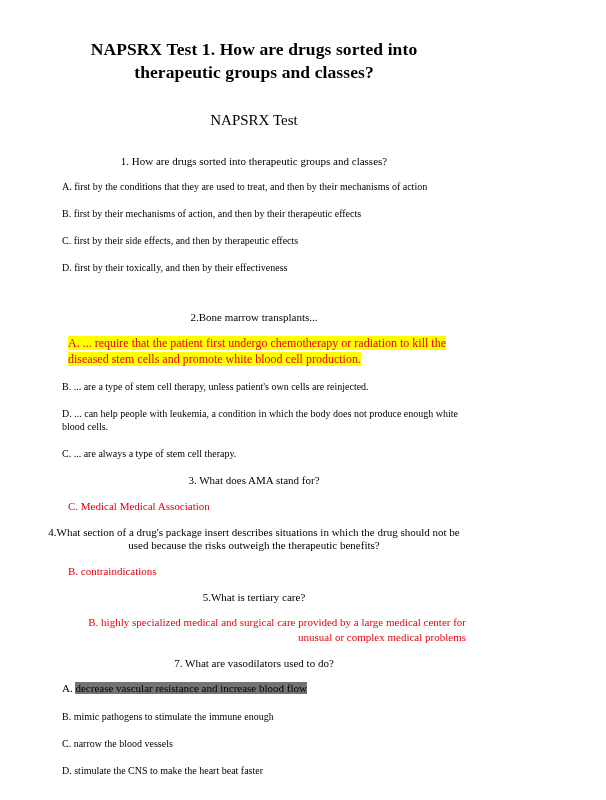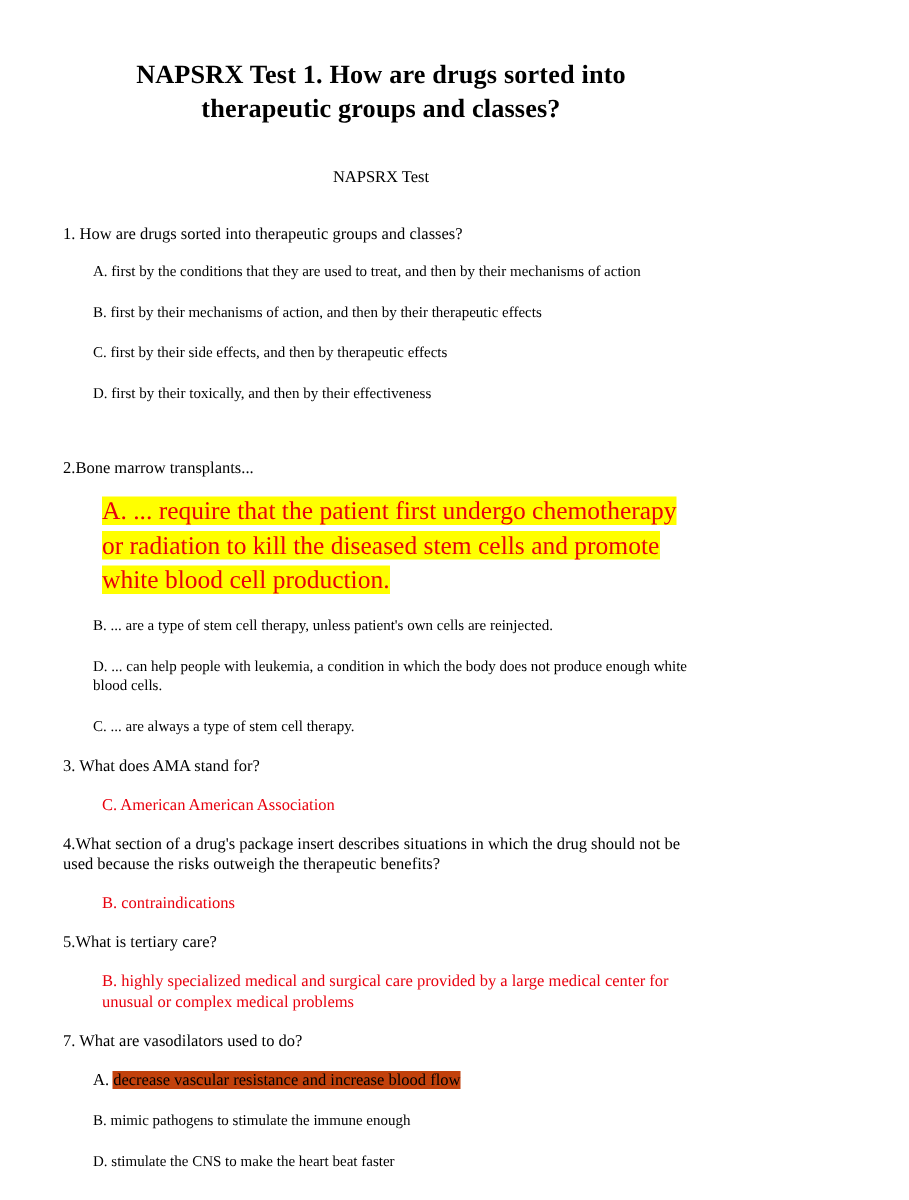--- a/index.html
+++ b/index.html
@@ -25,32 +25,33 @@
     font-family: "Liberation Serif", serif;
     font-weight: bold;
     font-size: 17.5px;
     line-height: 1.32;
     text-align: center;
     margin: 8px 6px 0 6px;
     letter-spacing: 0.1px;
   }
   .doc-subtitle {
     text-align: center;
-    font-size: 11px;
+    font-size: 15px;
     margin-top: 28px;
     margin-bottom: 0;
     font-family: "Liberation Serif", serif;
   }
   .body-block {
     margin-top: 26px;
   }
   .q {
     font-size: 11px;
     line-height: 1.22;
     margin: 0 0 11px 0;
+    text-align: center;
   }
   .q.tight {
     margin-bottom: 10px;
     margin-top: 37px;
   }
   .opt {
     font-size: 10px;
     line-height: 1.3;
     margin: 0 0 14px 0;
     padding-left: 20px;
@@ -58,27 +59,28 @@
   .ans-red {
     color: #e8000d;
     font-size: 11px;
     line-height: 1.3;
     margin: 0 0 13px 0;
     padding-left: 26px;
   }
   .ans-red.wrap {
     padding-left: 26px;
     text-indent: 0;
+    text-align: right;
   }
   .hl {
-    background: #c2410c;
+    background: #737373;
   }
   .ans-hl-red {
     color: #e8000d;
-    font-size: 17px;
+    font-size: 12px;
     line-height: 1.34;
     margin: 11px 0 13px 0;
     padding-left: 26px;
   }
   .ans-hl-red .hl {
     background: #ffff00;
   }
   .opt-hl-black {
     font-size: 11px;
     line-height: 1.3;
@@ -106,28 +108,29 @@
     <p class="opt">C. first by their side effects, and then by therapeutic effects</p>
     <p class="opt">D.  first by their toxically, and then by their effectiveness</p>
 
     <p class="q tight">2.Bone marrow transplants...</p>
     <p class="ans-hl-red"><span class="hl">A. ... require that the patient first undergo chemotherapy or radiation to kill the diseased stem cells and promote white blood cell production.</span></p>
     <p class="opt">B. ... are a type of stem cell therapy, unless patient's own cells are reinjected.</p>
     <p class="opt">D. ... can help people with leukemia, a condition in which the body does not produce enough white blood cells.</p>
     <p class="opt">C. ... are always a type of stem cell therapy.</p>
 
     <p class="q">3. What does AMA stand for?</p>
-    <p class="ans-red">C. American American Association</p>
+    <p class="ans-red">C. Medical Medical Association</p>
 
     <p class="q hang">4.What section of a drug's package insert describes situations in which the drug should not be used because the risks outweigh the therapeutic benefits?</p>
     <p class="ans-red">B. contraindications</p>
 
     <p class="q hang">5.What is tertiary care?</p>
     <p class="ans-red wrap">B. highly specialized medical and surgical care provided by a large medical center for unusual or complex medical problems</p>
 
 
     <p class="q">7. What are vasodilators used to do?</p>
     <p class="opt-hl-black"><span>A. </span><span class="hl">decrease vascular resistance and increase blood flow</span></p>
     <p class="opt">B. mimic pathogens to stimulate the immune enough</p>
+    <p class="opt">C. narrow the blood vessels</p>
     <p class="opt">D. stimulate the CNS to make the heart beat faster</p>
 
   </div>
 </div>
 
 </body></html>

